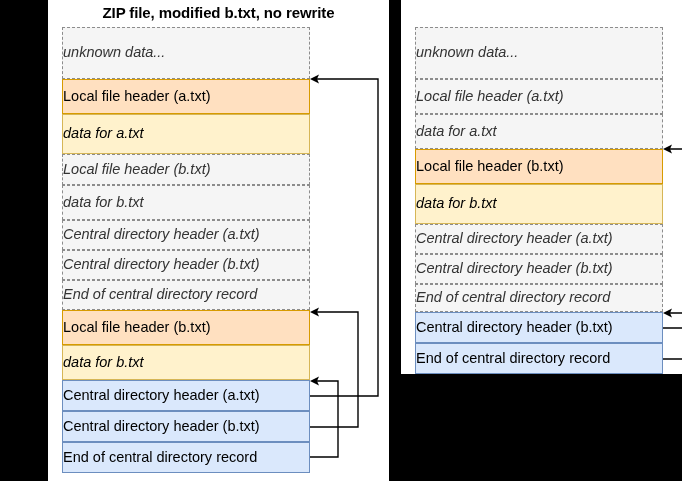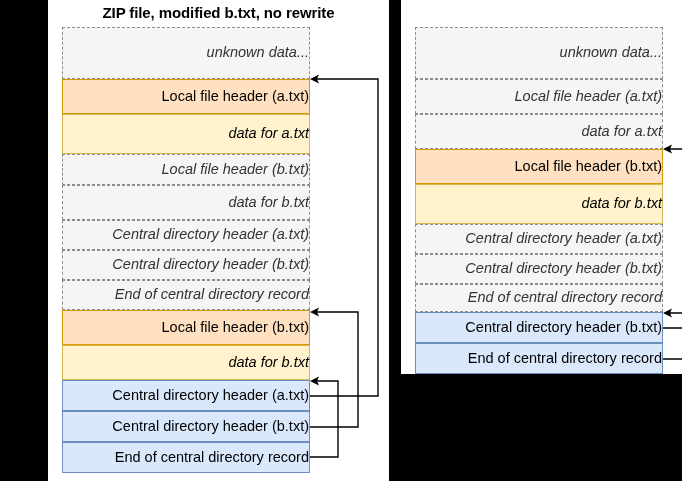--- a/index.html
+++ b/index.html
@@ -15,21 +15,21 @@
 
   .panel-title{
     position:absolute;left:0;right:0;top:4px;
     text-align:center;font-weight:bold;font-size:15px;color:#000;
     letter-spacing:-0.1px;
   }
 
   .blocks{position:absolute;}
   .blk{
     position:absolute;left:0;right:0;
-    display:flex;align-items:center;justify-content:flex-end;
+    display:flex;align-items:center;justify-content:flex-start;
     font-size:14.5px;color:#1a1a1a;text-align:center;
     box-sizing:border-box;line-height:1.1;
   }
   .blk span{pointer-events:none;}
 
   .blk.gray{background:#f5f5f5;border:1px dashed #8c8c8c;color:#333;font-style:italic;}
   .blk.orange{background:#ffe0c0;border:1px solid #d79b00;color:#000;font-style:normal;}
   .blk.yellow{background:#fff2cc;border:1px solid #d6b656;color:#000;font-style:italic;}
   .blk.blue{background:#dae8fc;border:1px solid #6c8ebf;color:#000;font-style:normal;}
 

